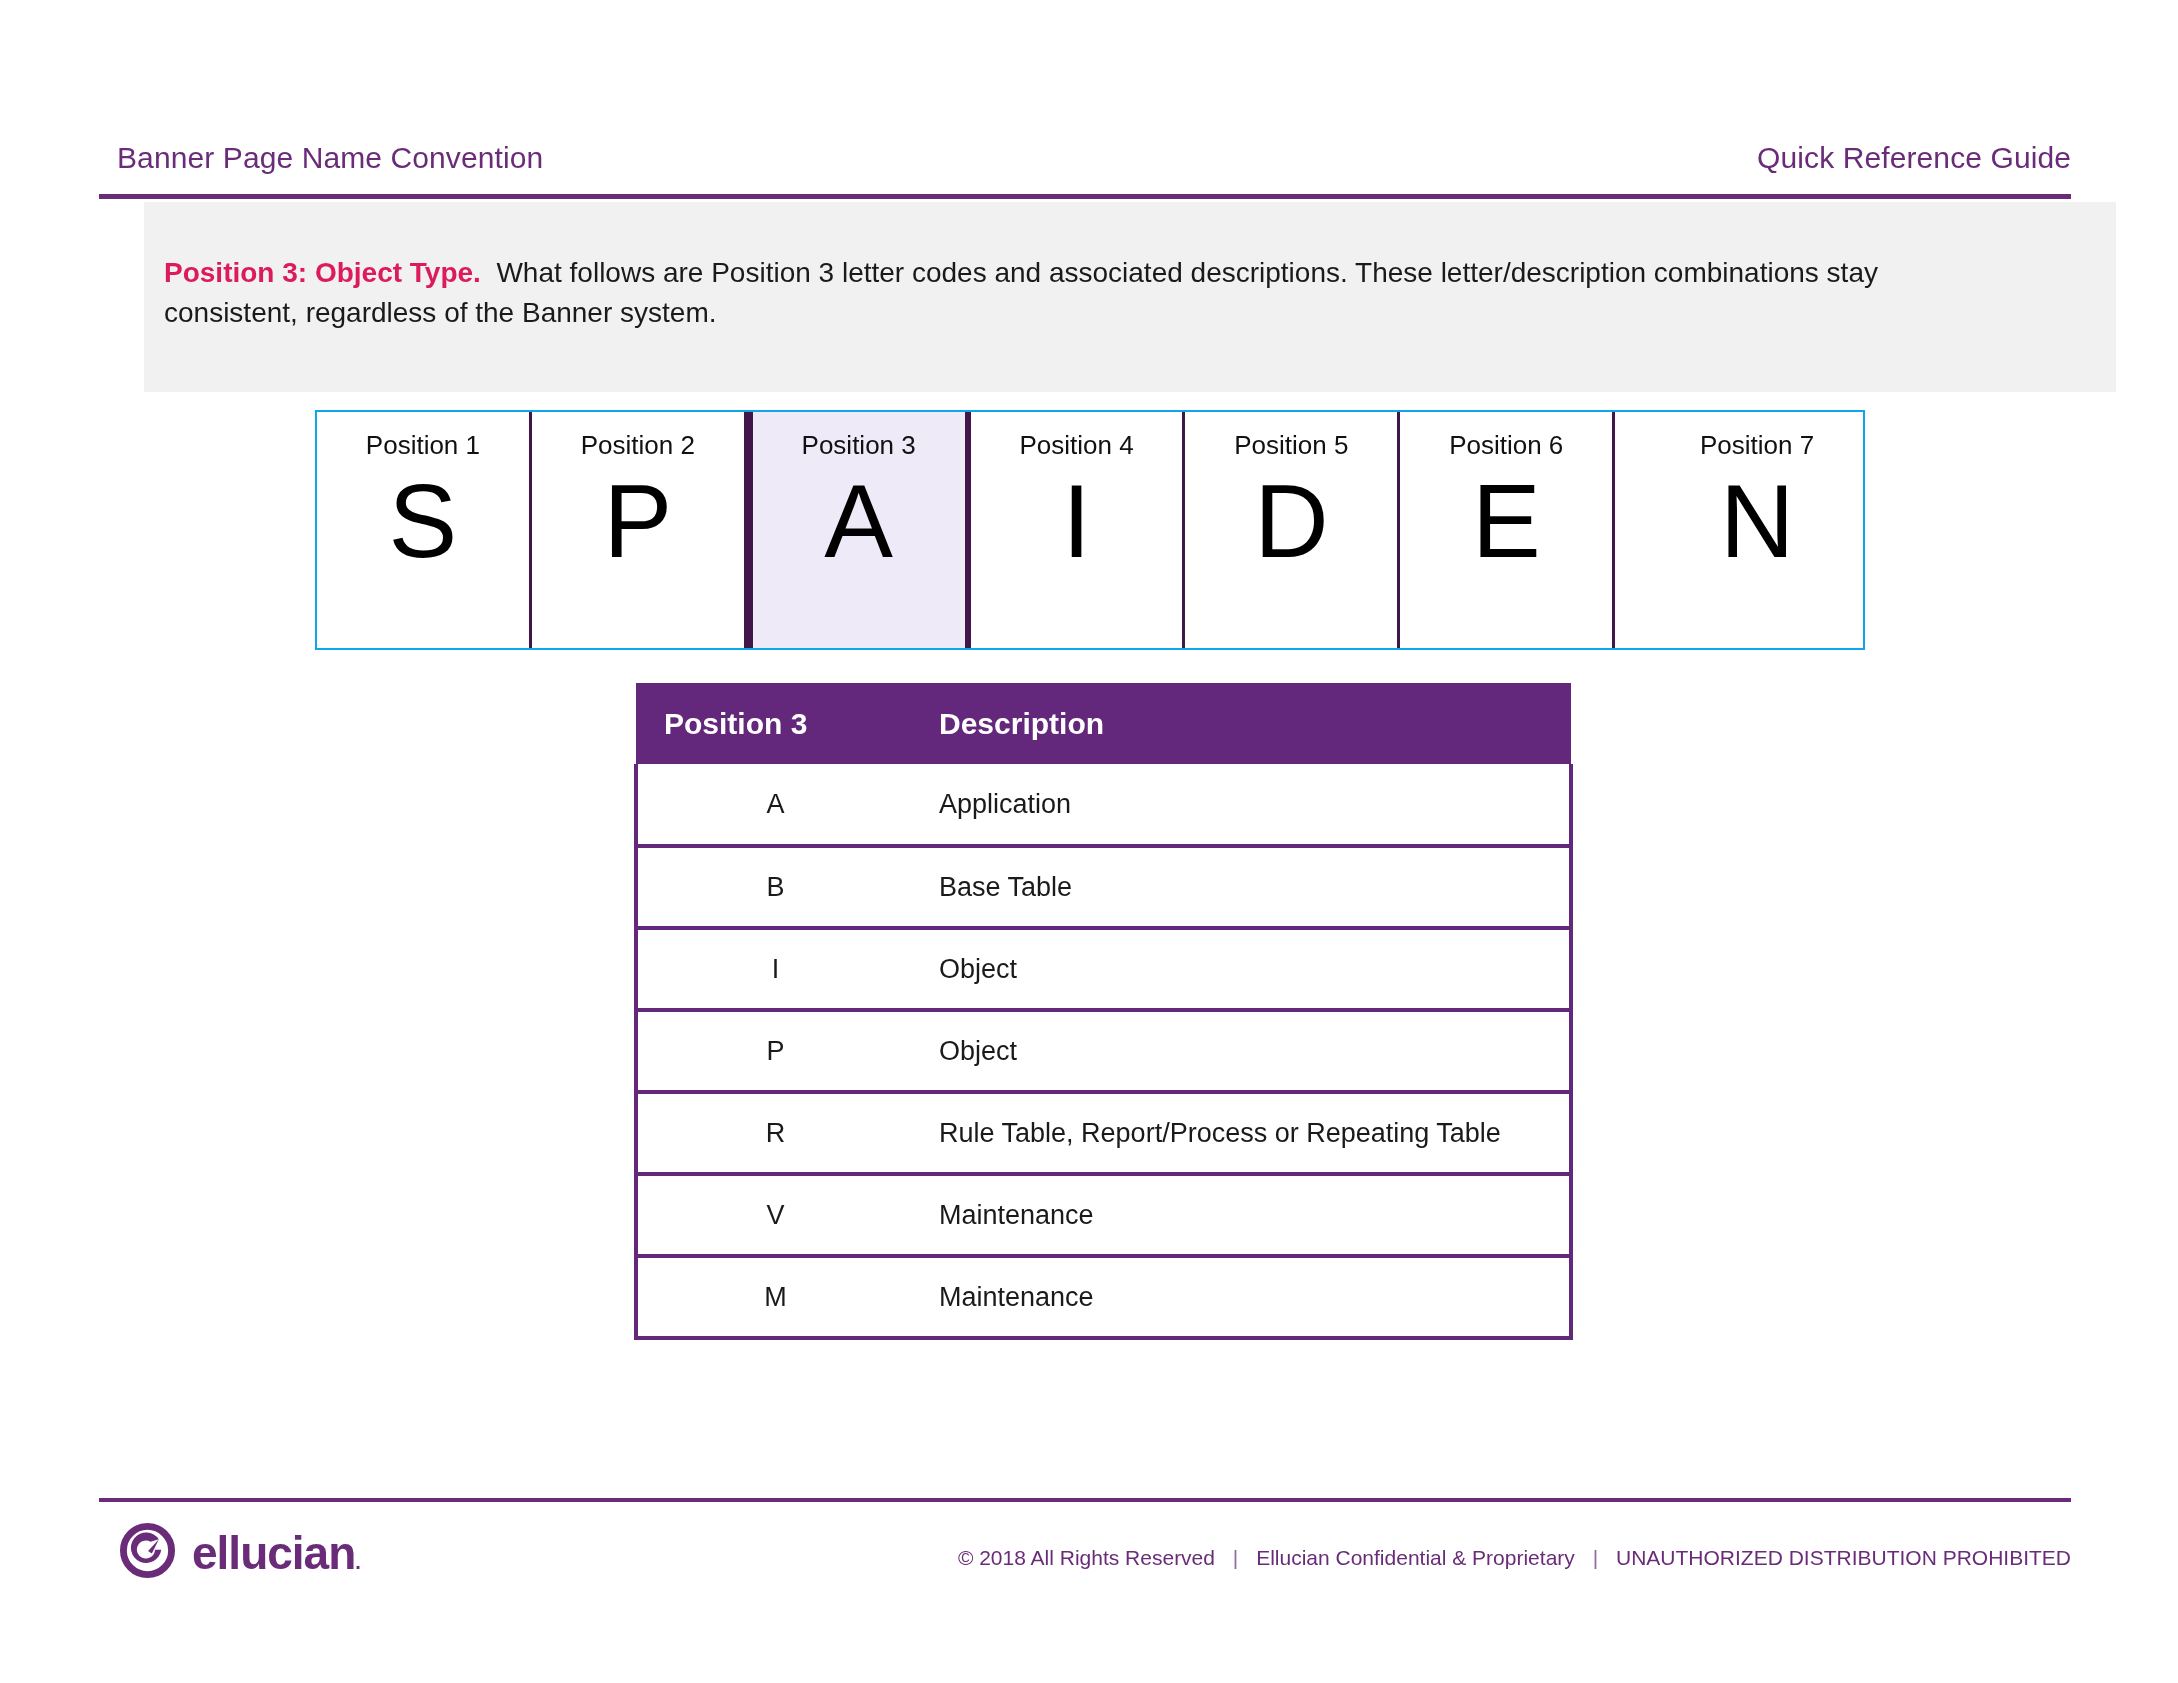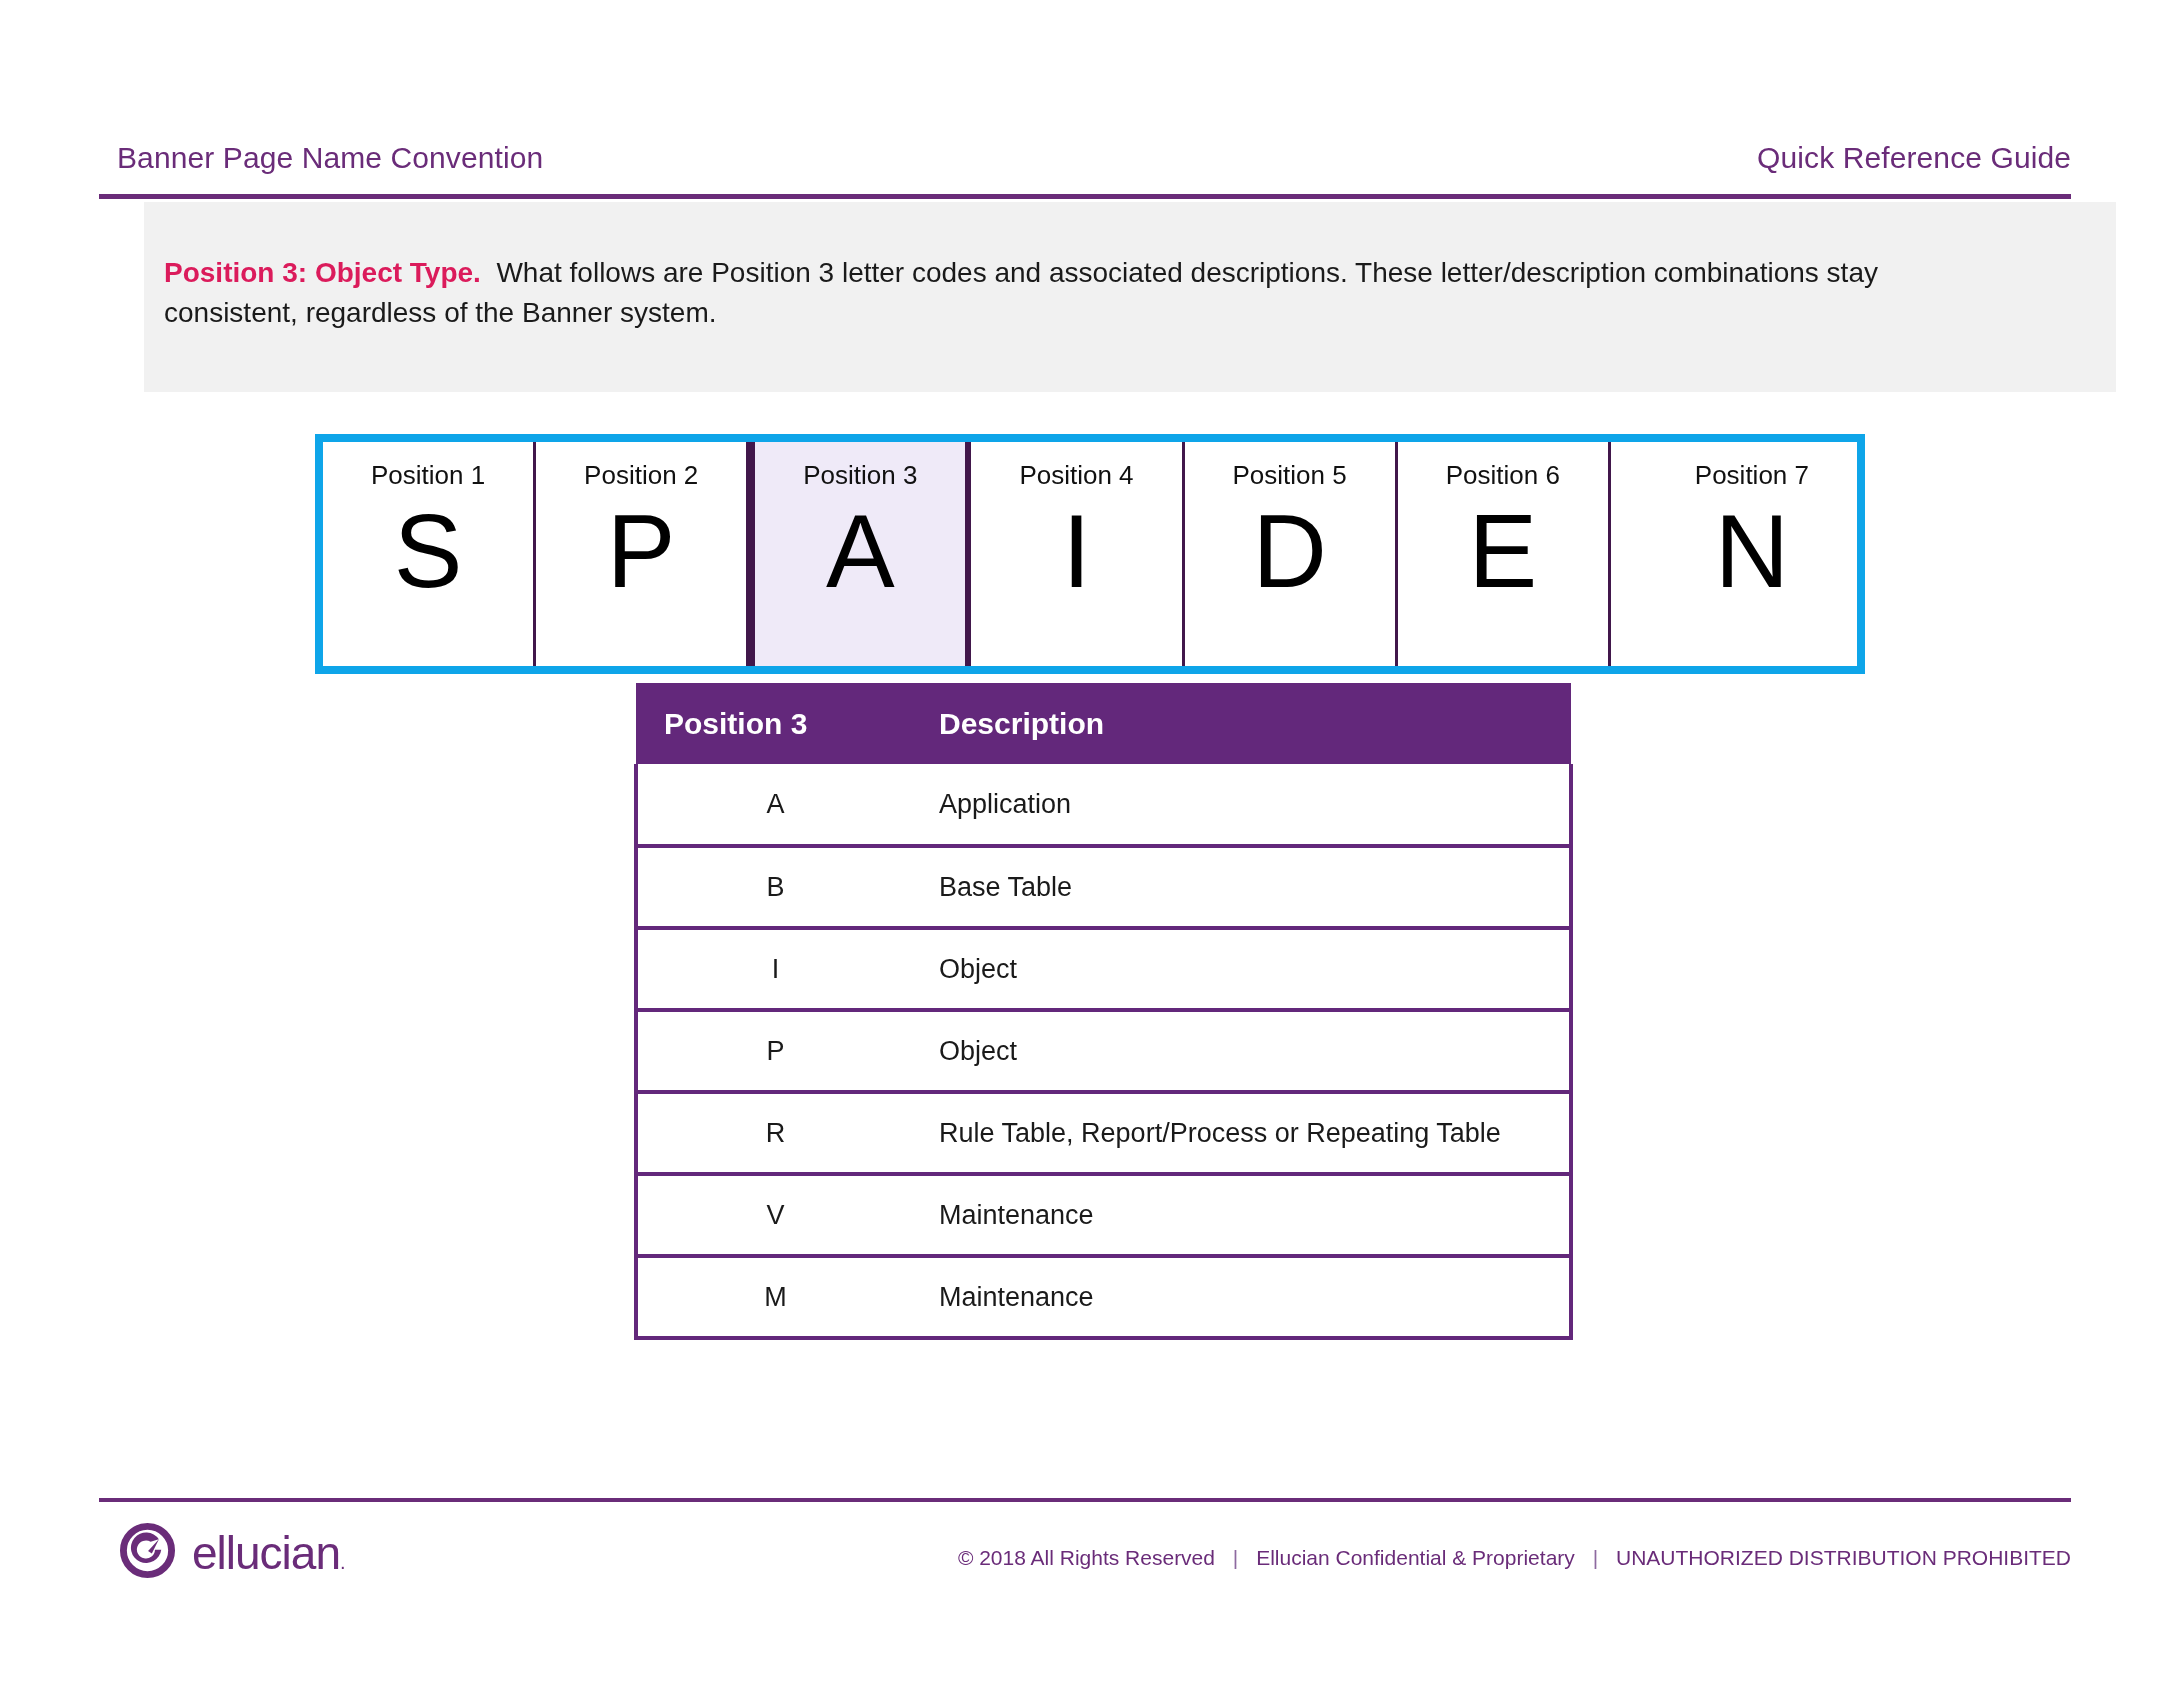--- a/index.html
+++ b/index.html
@@ -74,24 +74,23 @@
     font-weight: bold;
   }
 
   
   .position-strip {
     position: absolute;
     left: 315px;
     top: 410px;
     width: 1550px;
     height: 240px;
-    border: 8px solid #0ea5e9;
+    border: 2px solid #0ea5e9;
     background: #ffffff;
     display: flex;
-    margin-top: 24px;
   }
   .pos-cell {
     flex: 1 1 0;
     position: relative;
     background: #ffffff;
     border-right: 3px solid #41174B;
     display: flex;
     flex-direction: column;
     align-items: center;
   }
@@ -185,21 +184,21 @@
     top: 12px;
     display: flex;
     align-items: center;
     gap: 16px;
   }
   .brand-mark { display: block; }
   .brand-word {
     font-size: 46px;
     color: #6A2C79;
     letter-spacing: -1px;
-    font-weight: 400;
+    font-weight: 700;
     line-height: 1;
   }
   .brand-word .tm {
     font-size: 20px;
     vertical-align: baseline;
   }
 
   .footer-legal {
     position: absolute;
     left: 0;

